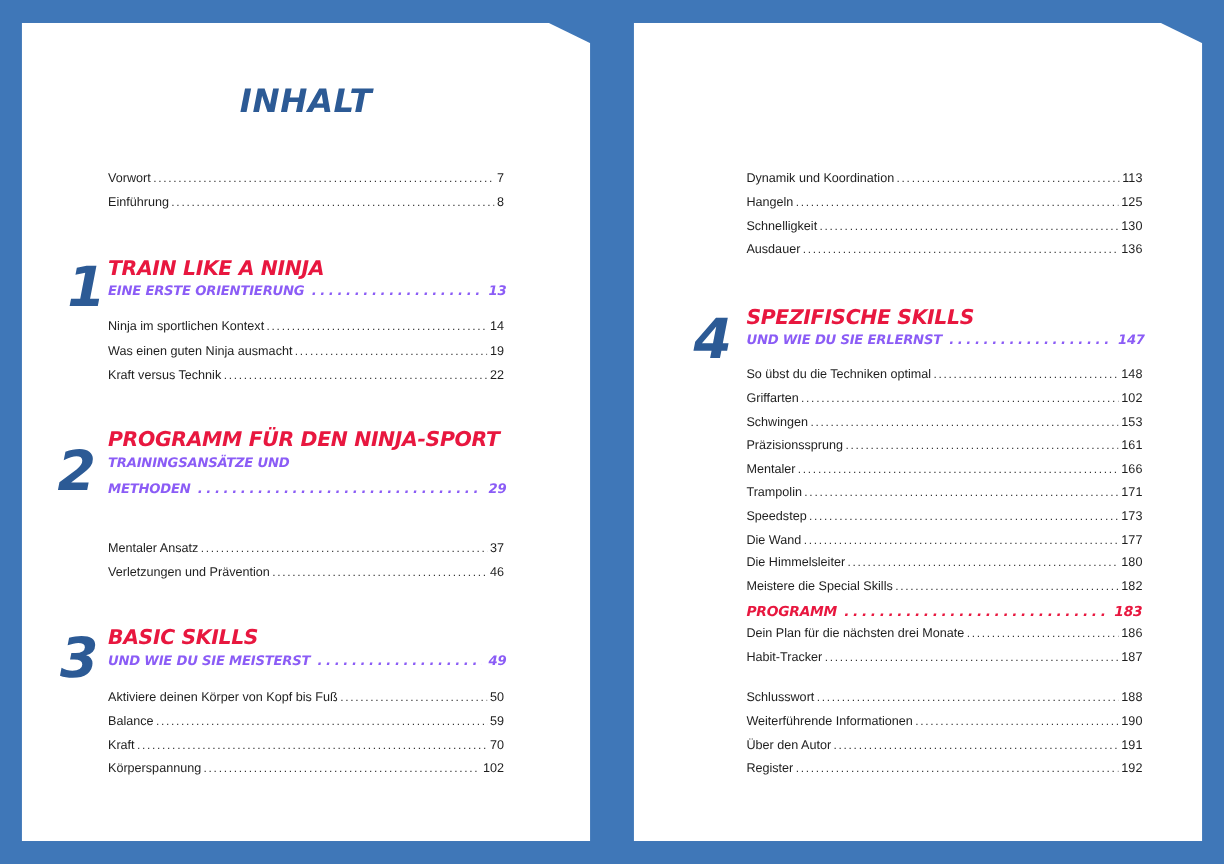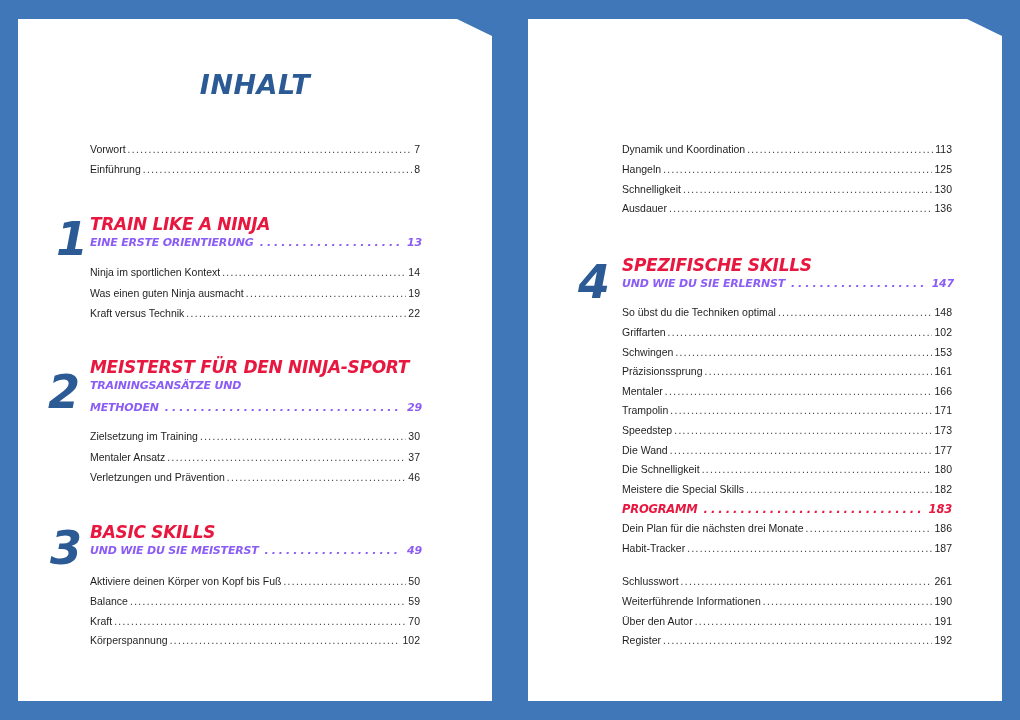--- a/index.html
+++ b/index.html
@@ -83,33 +83,28 @@
       <span class="dots"></span>
       <span class="pg">19</span>
   </div>
   <div class="entry" style="top:288px">
     <span>Kraft versus Technik</span>
       <span class="dots"></span>
       <span class="pg">22</span>
   </div>
 
   <div class="chap-num" style="left:30px; top:350px">2</div>
-  <div class="chap-title" style="top:338px">MEISTERST FÜR DEN NINJA-SPORT</div>
+  <div class="chap-title" style="top:338px">PROGRAMM FÜR DEN NINJA-SPORT</div>
   <div class="chap-sub" style="top:360px">
     <span>TRAININGSANSÄTZE UND</span>
   </div>
   <div class="chap-sub" style="top:382px">
     <span>METHODEN</span>
       <span class="dots"></span>
       <span>29</span>
-  </div>
-  <div class="entry" style="top:411px">
-    <span>Zielsetzung im Training</span>
-      <span class="dots"></span>
-      <span class="pg">30</span>
   </div>
   <div class="entry" style="top:432px">
     <span>Mentaler Ansatz</span>
       <span class="dots"></span>
       <span class="pg">37</span>
   </div>
   <div class="entry" style="top:452px">
     <span>Verletzungen und Prävention</span>
       <span class="dots"></span>
       <span class="pg">46</span>
@@ -208,21 +203,21 @@
     <span>Speedstep</span>
       <span class="dots"></span>
       <span class="pg">173</span>
   </div>
   <div class="entry" style="top:425px; left:94px; width:330px">
     <span>Die Wand</span>
       <span class="dots"></span>
       <span class="pg">177</span>
   </div>
   <div class="entry" style="top:444px; left:94px; width:330px">
-    <span>Die Schnelligkeit</span>
+    <span>Die Himmelsleiter</span>
       <span class="dots"></span>
       <span class="pg">180</span>
   </div>
   <div class="entry" style="top:464px; left:94px; width:330px">
     <span>Meistere die Special Skills</span>
       <span class="dots"></span>
       <span class="pg">182</span>
   </div>
 
   <div class="chap-sub red" style="top:483px; left:94px; width:330px">
@@ -237,21 +232,21 @@
   </div>
   <div class="entry" style="top:523px; left:94px; width:330px">
     <span>Habit-Tracker</span>
       <span class="dots"></span>
       <span class="pg">187</span>
   </div>
 
   <div class="entry" style="top:556px; left:94px; width:330px">
     <span>Schlusswort</span>
       <span class="dots"></span>
-      <span class="pg">261</span>
+      <span class="pg">188</span>
   </div>
   <div class="entry" style="top:576px; left:94px; width:330px">
     <span>Weiterführende Informationen</span>
       <span class="dots"></span>
       <span class="pg">190</span>
   </div>
   <div class="entry" style="top:596px; left:94px; width:330px">
     <span>Über den Autor</span>
       <span class="dots"></span>
       <span class="pg">191</span>

